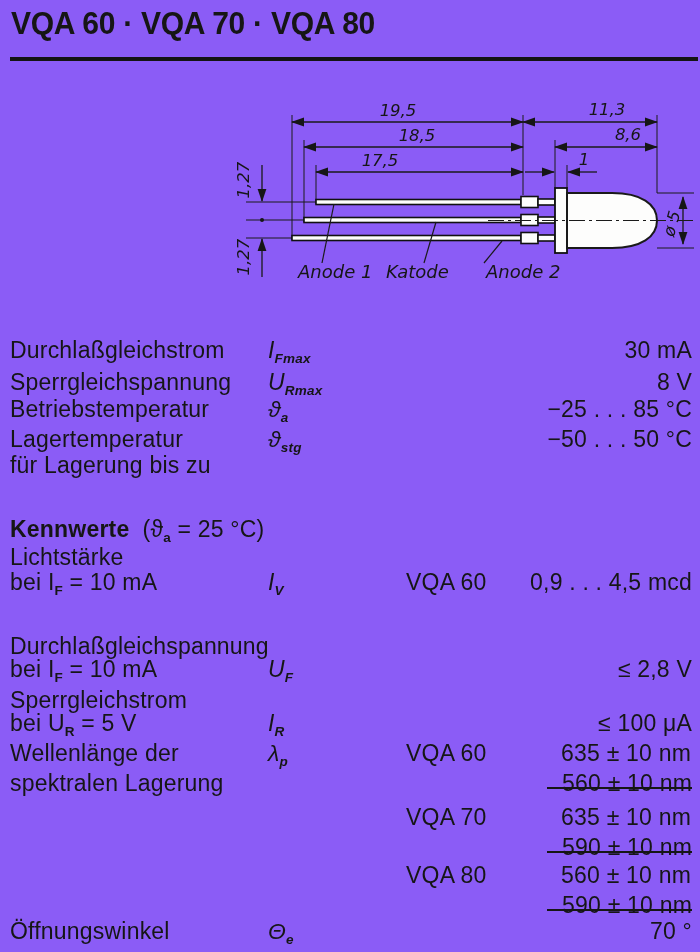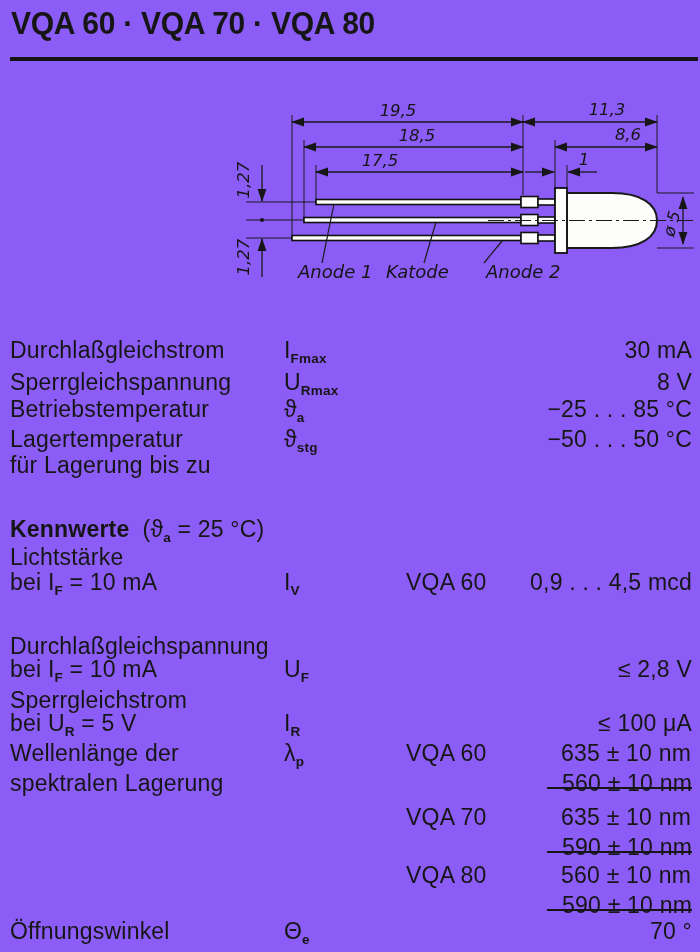--- a/index.html
+++ b/index.html
@@ -16,21 +16,21 @@
   
   #drawing{position:absolute;left:0;top:85px;}
   #drawing line, #drawing path.outline{stroke:#1a1a1a;}
   .thin{stroke-width:1;}
   .med{stroke-width:1.3;}
   .dimtxt{font:italic 16.5px "DejaVu Sans",sans-serif;fill:#161616;}
   .leadtxt{font:italic 500 18px "DejaVu Sans",sans-serif;fill:#161616;}
   
   .row{position:absolute;left:10px;width:682px;height:30px;font-size:23px;letter-spacing:0.2px;white-space:nowrap;}
   .c-label{position:absolute;left:0;top:0;}
-  .c-sym{position:absolute;left:274px;top:0;}
+  .c-sym{position:absolute;left:258px;top:0;font-style:italic;}
   .c-model{position:absolute;left:396px;top:0;}
   .c-val{position:absolute;right:0;top:0;text-align:center;}
   .heading{font-weight:700;}
   sub.s{font-size:13.5px;font-weight:700;vertical-align:-5px;}
   .wl-u{display:inline-block;padding:0 1px 20px 14px;border-bottom:2.5px solid #161616;}
 </style>
 </head>
 <body>
 
 <div id="page">

